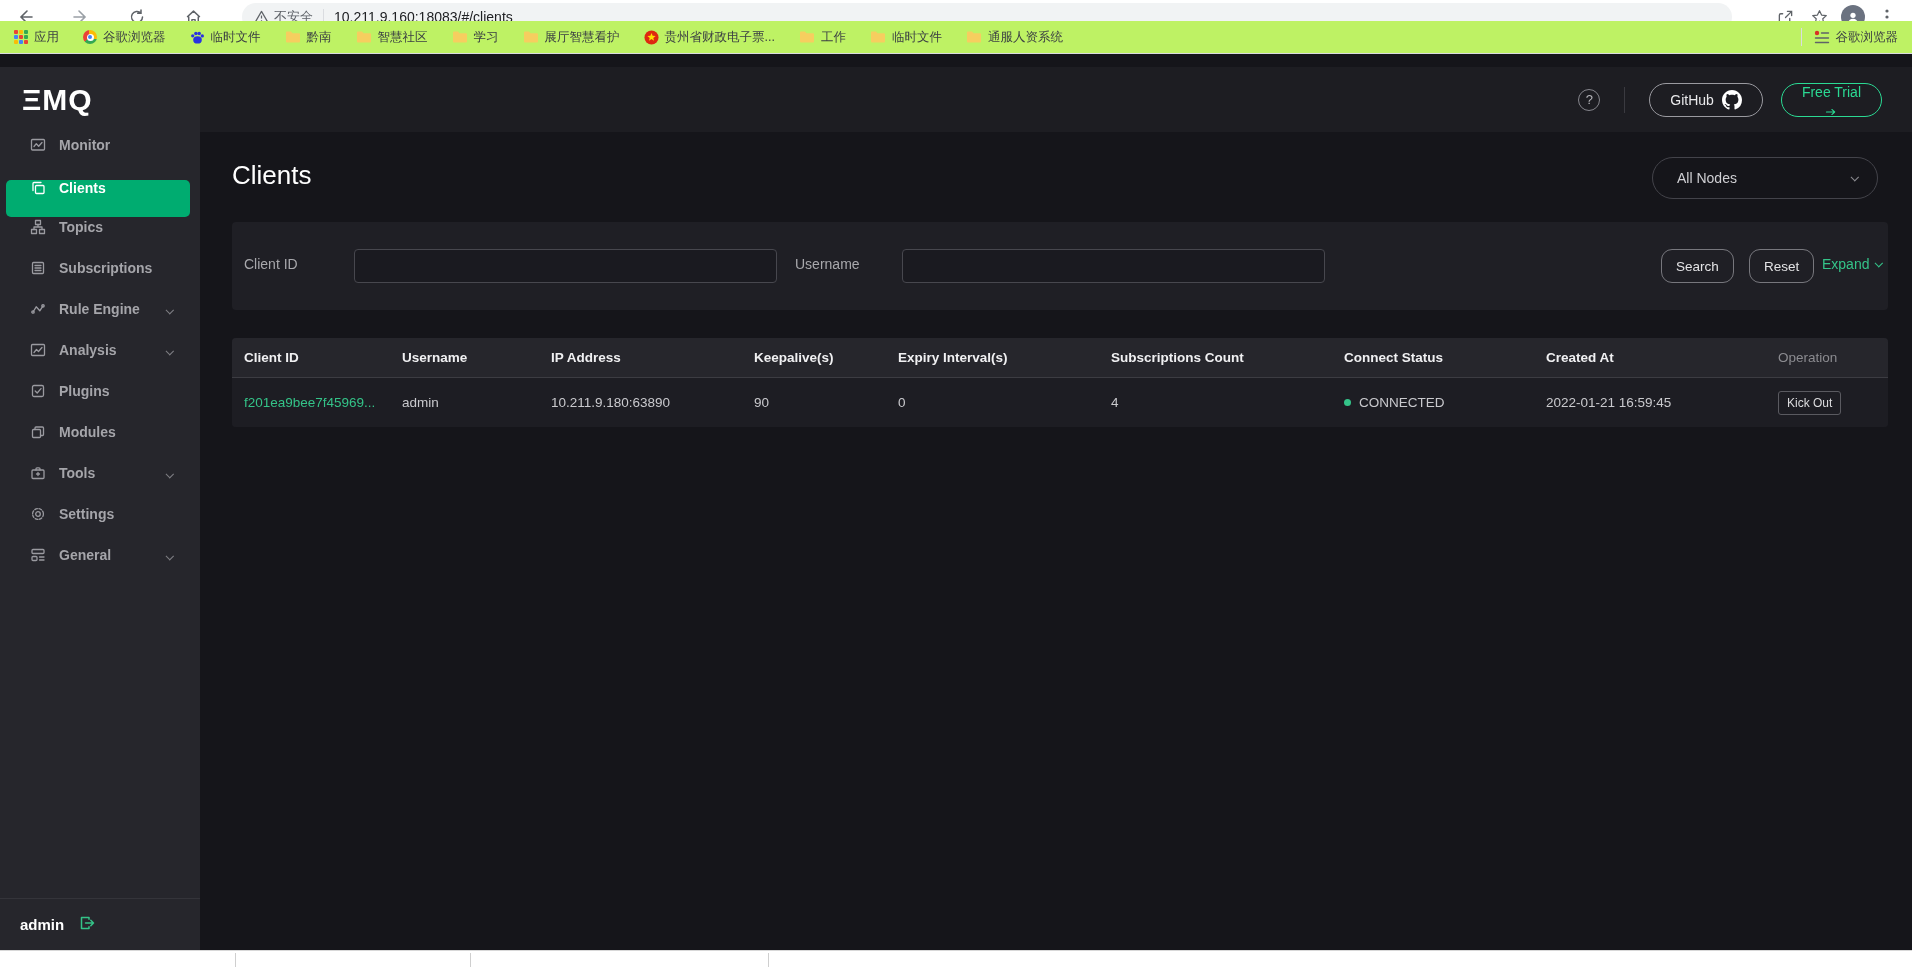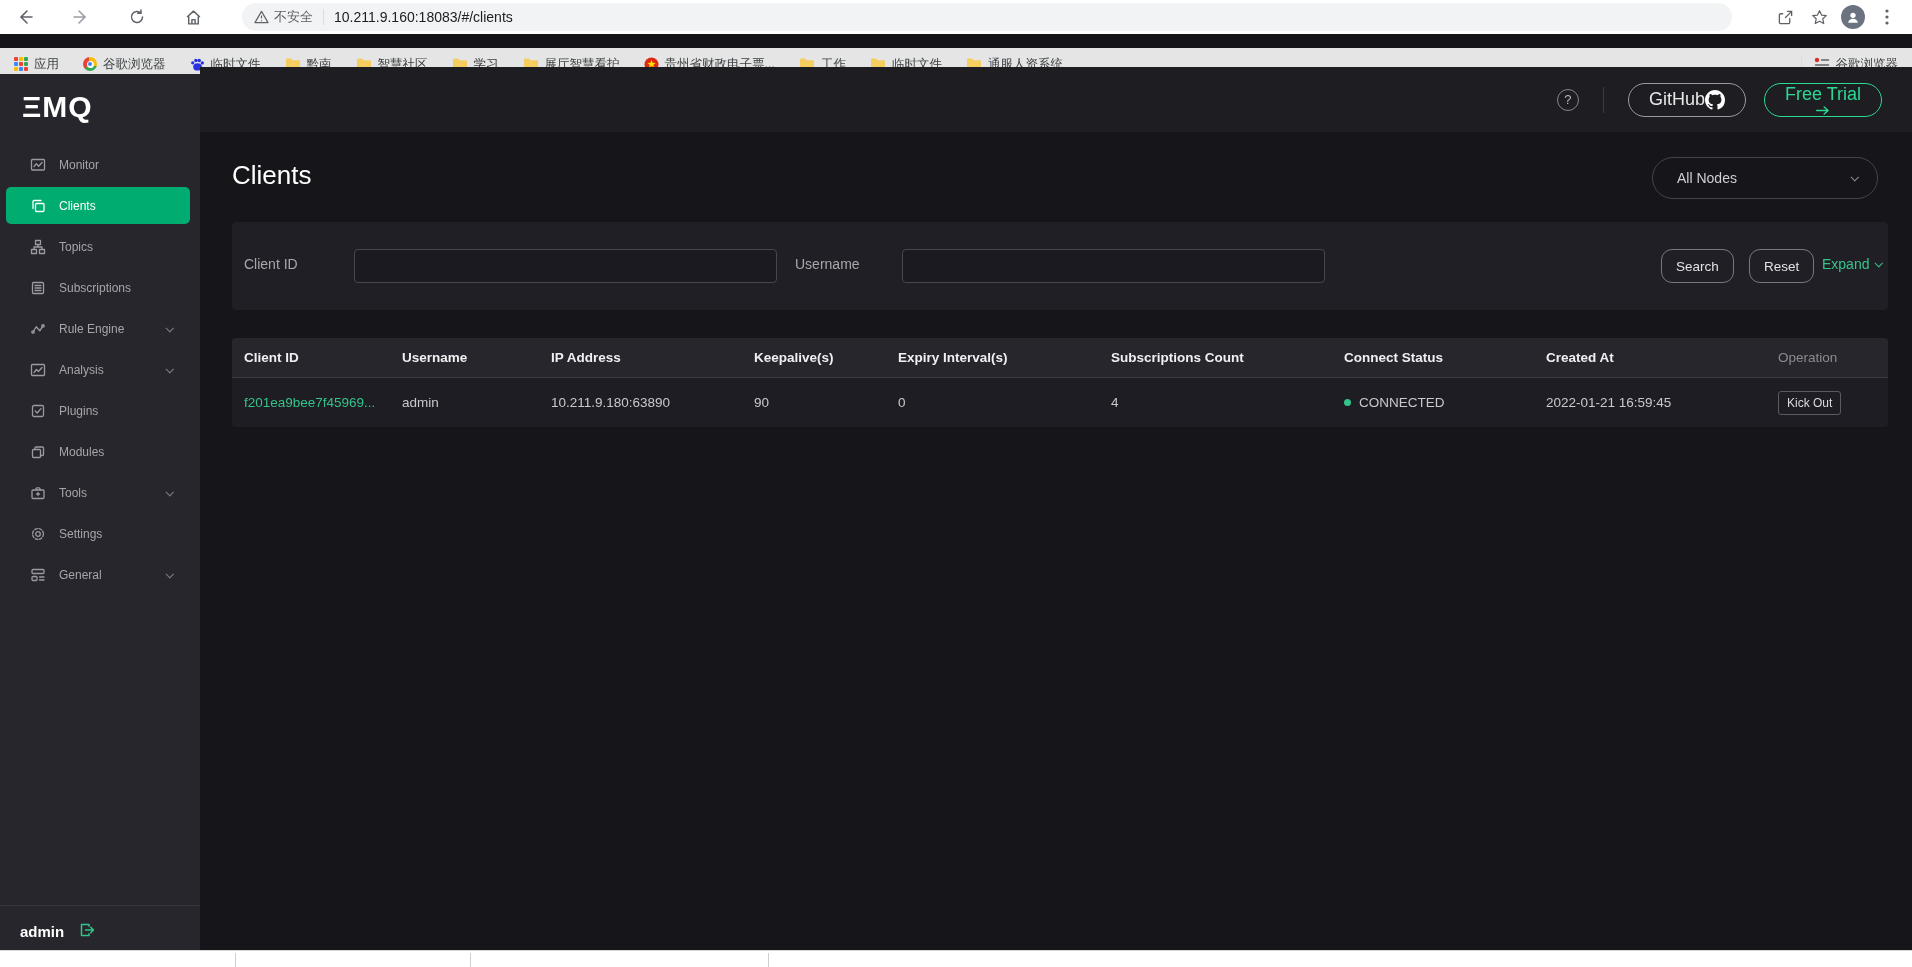--- a/index.html
+++ b/index.html
@@ -14,63 +14,63 @@
   .nav-ic svg { display:block; }
   .omnibox { flex:1; height:28px; background:#f1f3f4; border-radius:14px; margin:0 8px;
              display:flex; align-items:center; padding:0 12px; }
   .sec-chip { display:flex; align-items:center; color:#5f6368; font-size:13px; gap:5px; }
   .omni-div { width:1px; height:16px; background:#dadce0; margin:0 10px; }
   .url-text { font-size:14px; color:#202124; }
   .nav-right { display:flex; align-items:center; gap:4px; margin-left:4px; }
   .avatar-circle { width:24px; height:24px; border-radius:50%; background:#6b7280;
                    display:flex; align-items:center; justify-content:center; }
 
-  .bm-bar { position:absolute; left:0; top:48px; width:1912px; height:33px; background:#e5e5e5;
+  .bm-bar { position:absolute; left:0; top:21px; width:1912px; height:33px; background:#bef264;
             border-bottom:1px solid #dadce0; display:flex; align-items:center; padding:0 14px; }
   .bm-left { display:flex; align-items:center; gap:24px; flex:1; }
   .bm-item { display:flex; align-items:center; gap:6px; font-size:12.5px; color:#3c4043; cursor:pointer; white-space:nowrap; }
   .bm-sep { width:1px; height:18px; background:#dadce0; margin:0 12px; }
   .grid9 { width:14px; height:14px; display:grid; grid-template-columns:repeat(3,4px); grid-template-rows:repeat(3,4px); gap:1px; }
   .grid9 i { border-radius:1px; }
   .chrome-ic { width:14px; height:14px; border-radius:50%; position:relative;
                background:conic-gradient(from -130deg, #EA4335 0 120deg, #FBBC05 120deg 240deg, #34A853 240deg 360deg); }
   .chrome-ic::before { content:""; position:absolute; left:3.5px; top:3.5px; width:7px; height:7px; background:#fff; border-radius:50%; }
   .chrome-ic::after { content:""; position:absolute; left:4.8px; top:4.8px; width:4.4px; height:4.4px; background:#4285F4; border-radius:50%; }
 
   
-  .sidebar { position:absolute; left:0; top:74px; width:200px; height:883px; background:#26262c; }
+  .sidebar { position:absolute; left:0; top:67px; width:200px; height:883px; background:#26262c; }
   .app-header { position:absolute; left:200px; top:67px; width:1712px; height:65px; background:#1d1d22;
                 display:flex; align-items:center; justify-content:flex-end; padding-right:30px; gap:18px; }
   .content { position:absolute; left:200px; top:132px; width:1712px; height:818px; background:#15151a; }
   .bottom-strip { position:absolute; left:0; top:950px; width:1912px; height:17px; background:#fff; border-top:1px solid #d8d8d8; }
   .bottom-strip i { position:absolute; top:2px; width:1px; height:14px; background:#cfcfcf; }
 
   
   .logo { height:66px; display:flex; align-items:center; padding-left:22px;
           color:#fff; font-size:30px; font-weight:600; letter-spacing:1px; }
   .menu { padding-top:4px; }
-  .menu-item { height:41px; display:flex; align-items:center; padding-left:30px; position:relative;
-               color:#a5a5aa; font-size:12px; cursor:pointer; }
+  .menu-item { height:41px; display:flex; align-items:flex-start; padding-left:30px; position:relative;
+               color:#a5a5aa; font-size:14px; cursor:pointer;font-weight:bold; }
   .menu-item .mi-icon { width:16px; height:16px; margin-right:13px; display:flex; align-items:center; justify-content:center; }
   .menu-item svg { stroke:#9a9aa0; fill:none; stroke-width:1.3; stroke-linecap:round; stroke-linejoin:round; }
   .menu-item.active { background:#00ac70; color:#fff; margin:2px 10px 2px 6px; height:37px;
                       border-radius:5px; padding-left:24px; }
   .menu-item.active svg { stroke:#fff; }
   .mi-chev { position:absolute; right:28px; color:#7e7e84; }
   .chev { display:inline-block; border:solid currentColor; border-width:0 1.5px 1.5px 0; padding:2.6px; transform:rotate(45deg) translateY(-1px); }
   .admin-bar { position:absolute; left:0; top:831px; width:200px; height:52px; border-top:1px solid #34343a;
                display:flex; align-items:center; padding-left:20px; gap:14px; }
   .admin-name { color:#fff; font-weight:bold; font-size:15px; }
 
   
   .help-btn { width:22px; height:22px; border:1.5px solid #85858c; border-radius:50%; color:#b5b5ba;
               font-size:13px; display:flex; align-items:center; justify-content:center; cursor:pointer; }
   .hdr-div { width:1px; height:26px; background:#3a3a40; margin:0 6px; }
-  .pill-btn { height:34px; border-radius:17px; display:flex; align-items:center; gap:0;
-              padding:0 20px; font-size:18px; cursor:pointer; }
+  .pill-btn { height:34px; border-radius:17px; display:flex; align-items:center; gap:8px;
+              padding:0 20px; font-size:14px; cursor:pointer;justify-content:flex-end; }
   .github-btn { border:1px solid #9a9aa0; color:#e8e8ea; }
   .trial-btn { border:1.5px solid #2bd993; color:#2bd993;flex-direction:column; }
 
   
   .page-title { position:absolute; left:32px; top:28px; color:#fff; font-size:26px; font-weight:500; }
   .node-select { position:absolute; left:1452px; top:25px; width:226px; height:42px; border:1px solid #43434a;
                  border-radius:21px; display:flex; align-items:center; padding:0 20px 0 24px;
                  color:#cfcfd3; font-size:14px; cursor:pointer; justify-content:space-between; }
   .node-select .chev { color:#8a8a90; }
 

